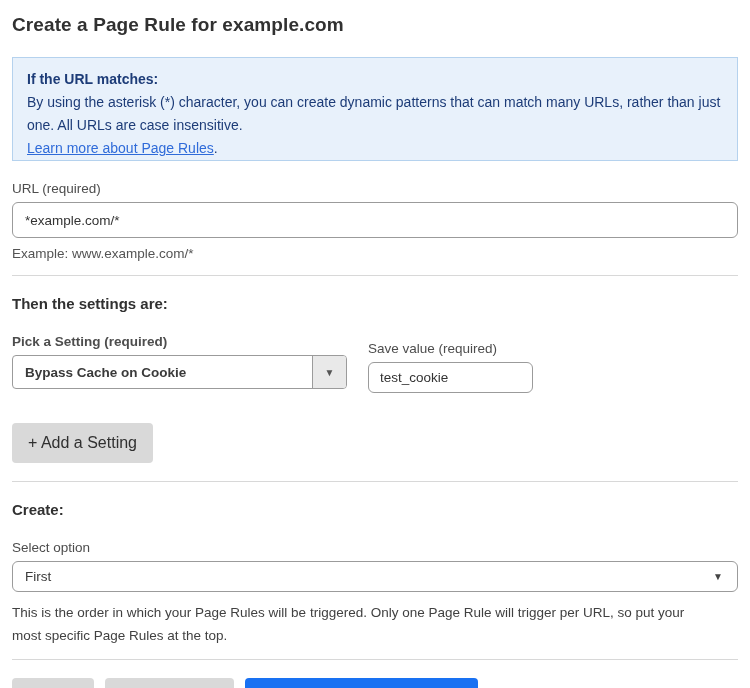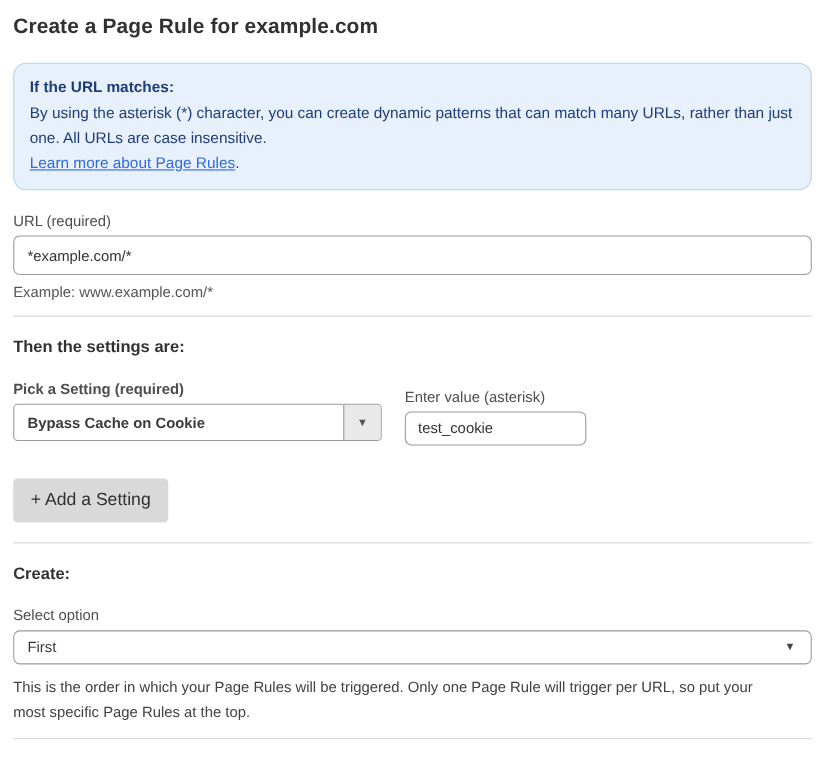--- a/index.html
+++ b/index.html
@@ -18,22 +18,22 @@
   .page-title {
     font-size: 19px;
     font-weight: bold;
     color: #313131;
     letter-spacing: 0.1px;
   }
   .info-box {
     margin-top: 21px;
     background: #e8f1fb;
     border: 1px solid #b5d2ee;
-    border-radius: 12px;
-    padding: 10px 14px 12px 14px;
+    border-radius: 0;
+    padding: 10px 14px 0 14px;
     font-size: 14px;
     line-height: 23px;
     color: #1d3c78;
   }
   .info-box .info-heading {
     font-weight: bold;
   }
   .info-box a.info-link {
     color: #2f6bd9;
     text-decoration: underline;
@@ -206,21 +206,21 @@
     <div class="settings-col-left">
       <div class="col-label">Pick a Setting (required)</div>
       <div class="select-box">
         <div class="select-value">Bypass Cache on Cookie</div>
         <div class="select-arrow-cell">
             <span>▼</span>
           </div>
       </div>
     </div>
     <div class="settings-col-right">
-      <div class="col-label">Enter value (asterisk)</div>
+      <div class="col-label">Save value (required)</div>
       <input type="text" class="value-input" value="test_cookie" style="">
     </div>
   </div>
 
   <button class="btn btn-gray add-setting-btn">+ Add a Setting</button>
 
   <hr class="divider" style="margin-top:18px;">
 
   <div class="section-heading">Create:</div>
 

